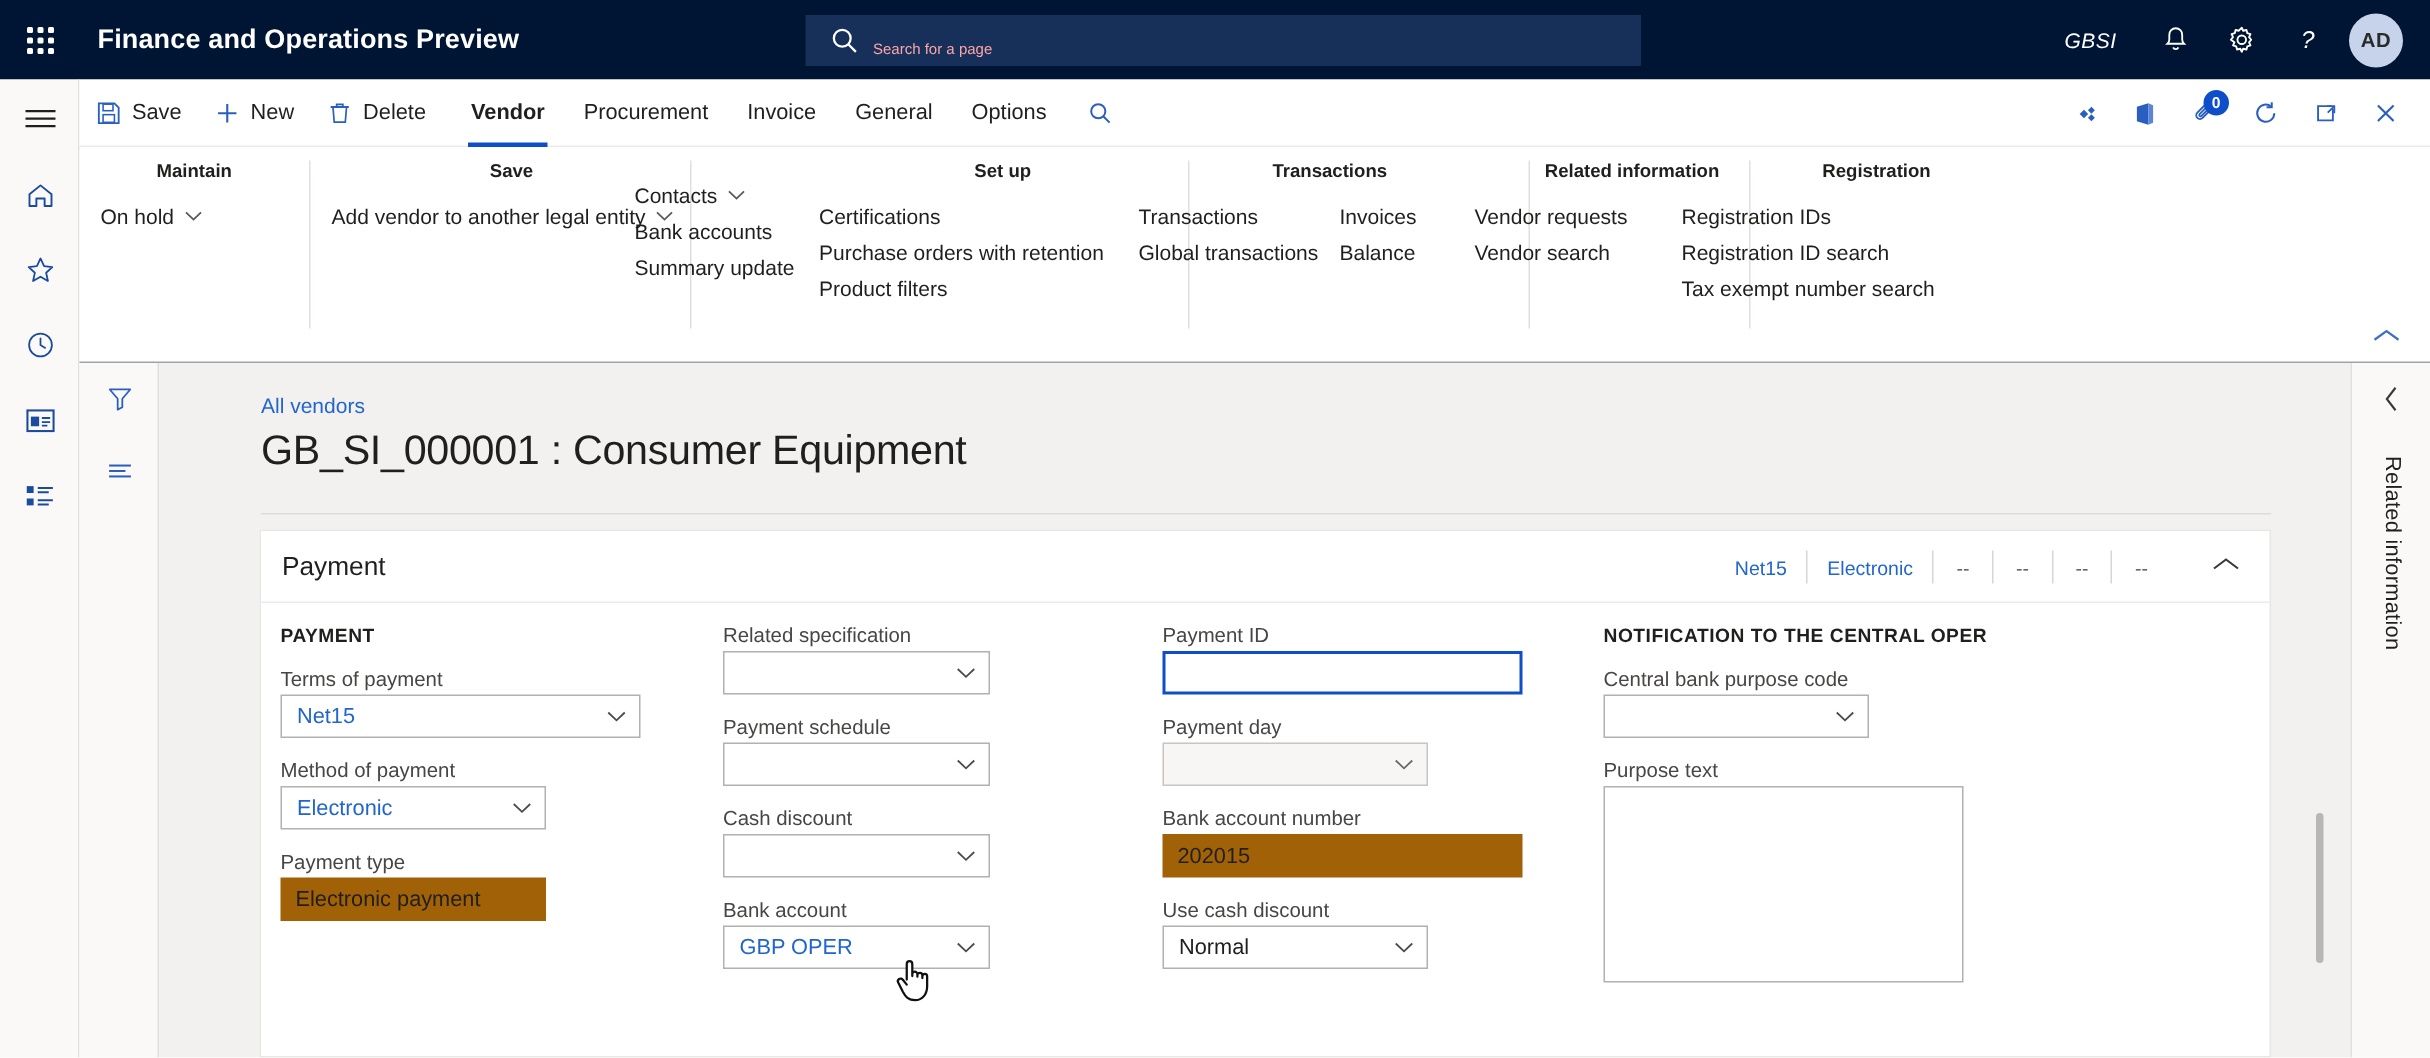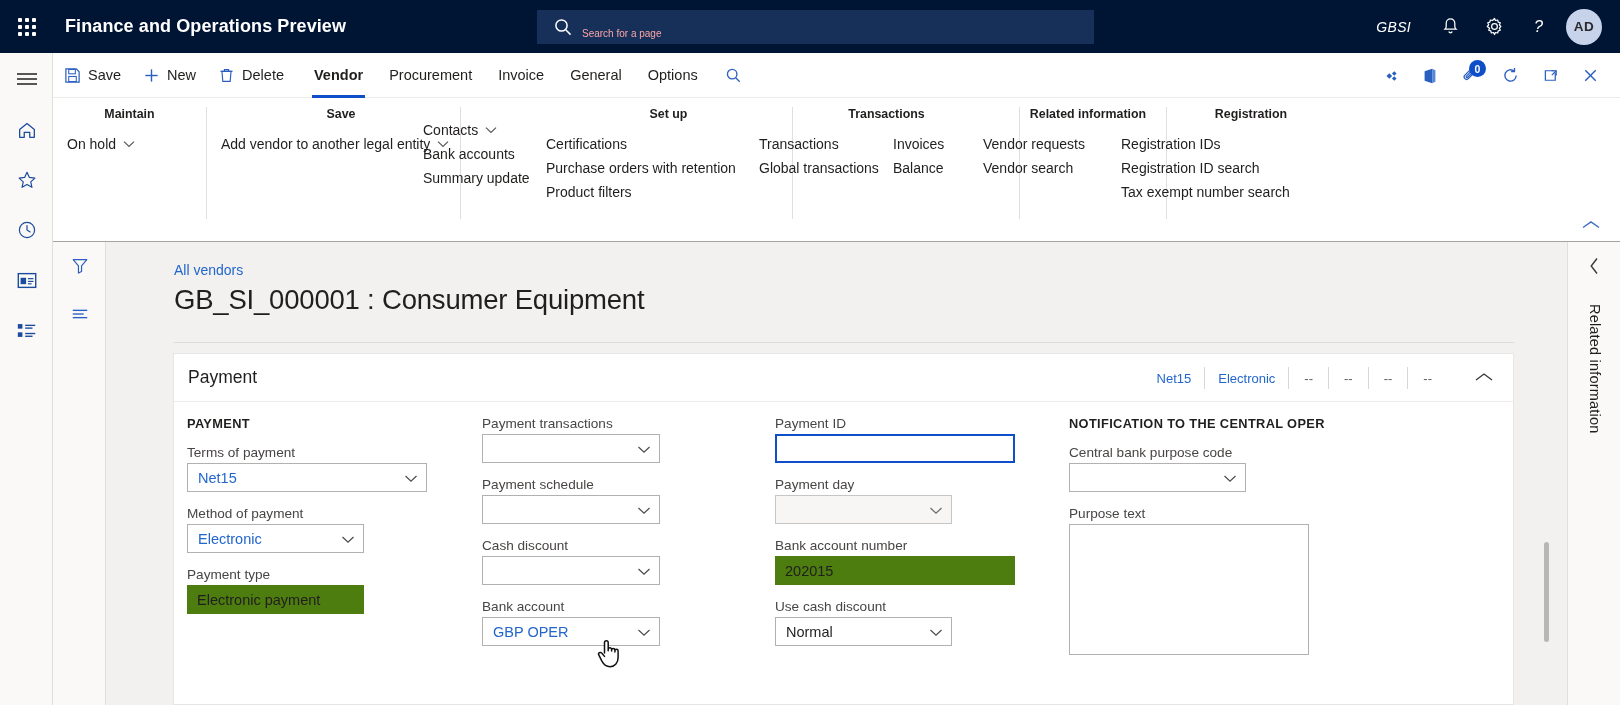--- a/index.html
+++ b/index.html
@@ -153,21 +153,21 @@
   .fld label {
     display: block; font-size: 13.6px; color: #484644; margin-bottom: 3px; white-space: nowrap;
   }
   .ctl {
     position: relative; height: 29px; border: 1px solid #b3b0ad; background: #fff;
     display: flex; align-items: center; padding: 0 10px; cursor: pointer;
   }
   .ctl .val { font-size: 14.5px; color: #2266cc; white-space: nowrap; }
   .ctl .val.dark { color: #201f1e; }
   .ctl.focused { border: 2px solid #0f4ec9; }
-  .ctl.readonly { border: none; background: #4d7c0f; cursor: default; }
+  .ctl.readonly { border: none; background: #a16207; cursor: default; }
   .ctl.readonly .val { color: #201f1e; }
   .ctl.dim { background: #f7f6f5; border: 1px solid #c8c6c4; }
   .chev { position: absolute; right: 8px; top: 50%; transform: translateY(-50%); pointer-events: none; }
   .textarea {
     border: 1px solid #b3b0ad; background: #fff; height: 131px; cursor: text;
   }
 
   
   .vscroll { position: absolute; right: 3px; top: 0; width: 10px; height: 463px; }
   .vthumb {
@@ -610,21 +610,21 @@
             <div class="fld">
               <label>Payment type</label>
               <div class="ctl readonly" style="width:177px">
                 <span class="val">Electronic payment</span>
               </div>
             </div>
           </div>
 
           <div class="col" style="left:308px;width:200px">
             <div class="fld">
-              <label>Payment transactions</label>
+              <label>Related specification</label>
               <div class="ctl" style="width:178px">
                 <span class="val"></span>
                 <span class="chev"><svg width="14" height="9" viewBox="0 0 14 9">
                       <path d="M1.5 2L7 7.2 12.5 2" fill="none" stroke="#4d4b49" stroke-width="1.2"></path>
                     </svg></span>
               </div>
             </div>
             <div class="fld">
               <label>Payment schedule</label>
               <div class="ctl" style="width:178px">

